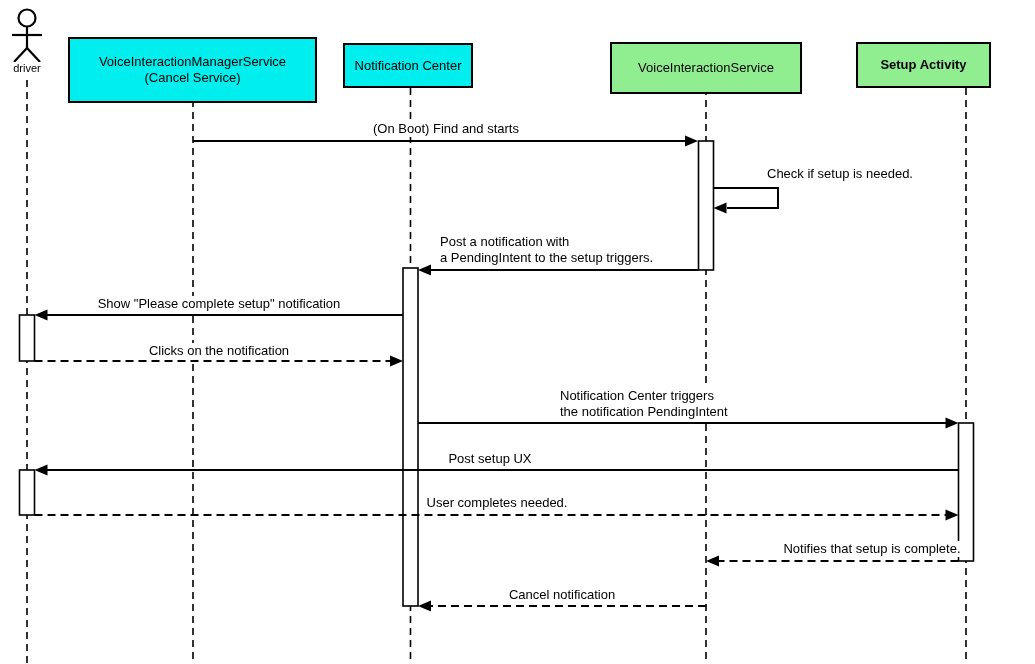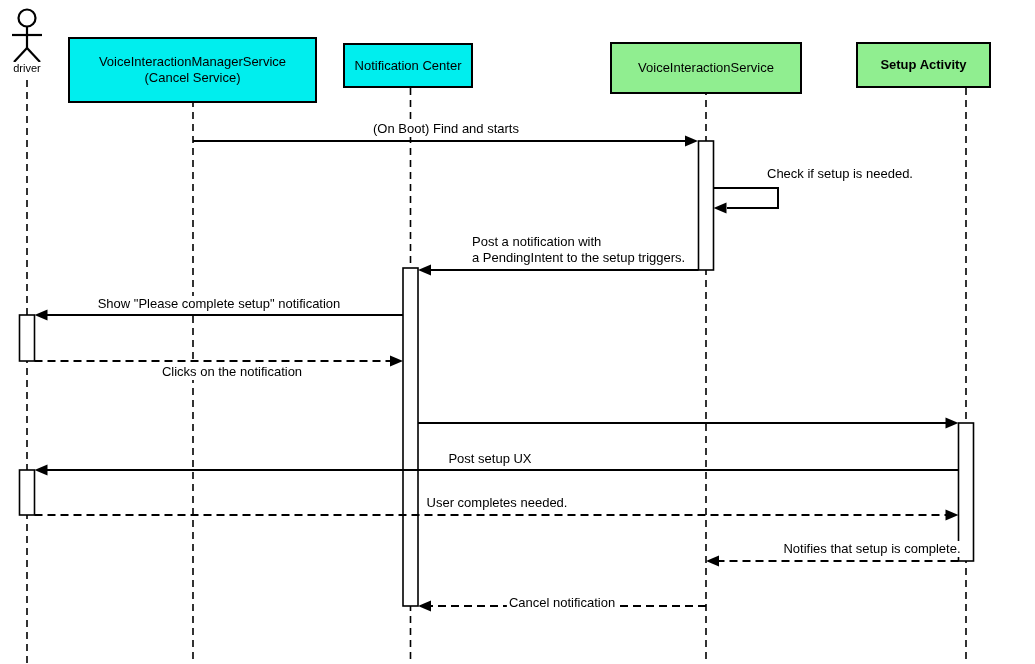--- a/index.html
+++ b/index.html
@@ -123,31 +123,35 @@
     <span>VoiceInteractionService</span>
   </div>
   <div class="pbox green" style="left:856px;top:42px;width:135px;height:46px;font-weight:bold;">
     <span>Setup Activity</span>
   </div>
 
   <div class="mlabel center" style="left:446px;top:121px;">(On Boot) Find and starts</div>
 
   <div class="mlabel" style="left:733px;top:166px;margin-left:32px;">Check if setup is needed.</div>
 
-  <div class="mlabel" style="left:438px;top:234px;margin-left:32px;">
+  <div class="mlabel" style="left:438px;top:234px;">
     <span>Post a notification with</span>
     <span>a PendingIntent to the setup triggers.</span>
   </div>
 
   <div class="mlabel center" style="left:219px;top:296px;">Show "Please complete setup" notification</div>
 
-  <div class="mlabel center" style="left:232px;top:343px;margin-top:21px;">Clicks on the notification</div>
+  <div class="mlabel center" style="left:219px;top:343px;">Clicks on the notification</div>
 
+  <div class="mlabel" style="left:558px;top:388px;">
+    <span>Notification Center triggers</span>
+    <span>the notification PendingIntent</span>
+  </div>
 
   <div class="mlabel center" style="left:490px;top:451px;">Post setup UX</div>
 
   <div class="mlabel center" style="left:497px;top:495px;">User completes needed.</div>
 
   <div class="mlabel center" style="left:831px;top:541px;margin-left:41px;">Notifies that setup is complete.</div>
 
-  <div class="mlabel center" style="left:562px;top:587px;margin-top:8px;">Cancel notification</div>
+  <div class="mlabel center" style="left:562px;top:587px;">Cancel notification</div>
 
 </div>
 
 </body></html>

